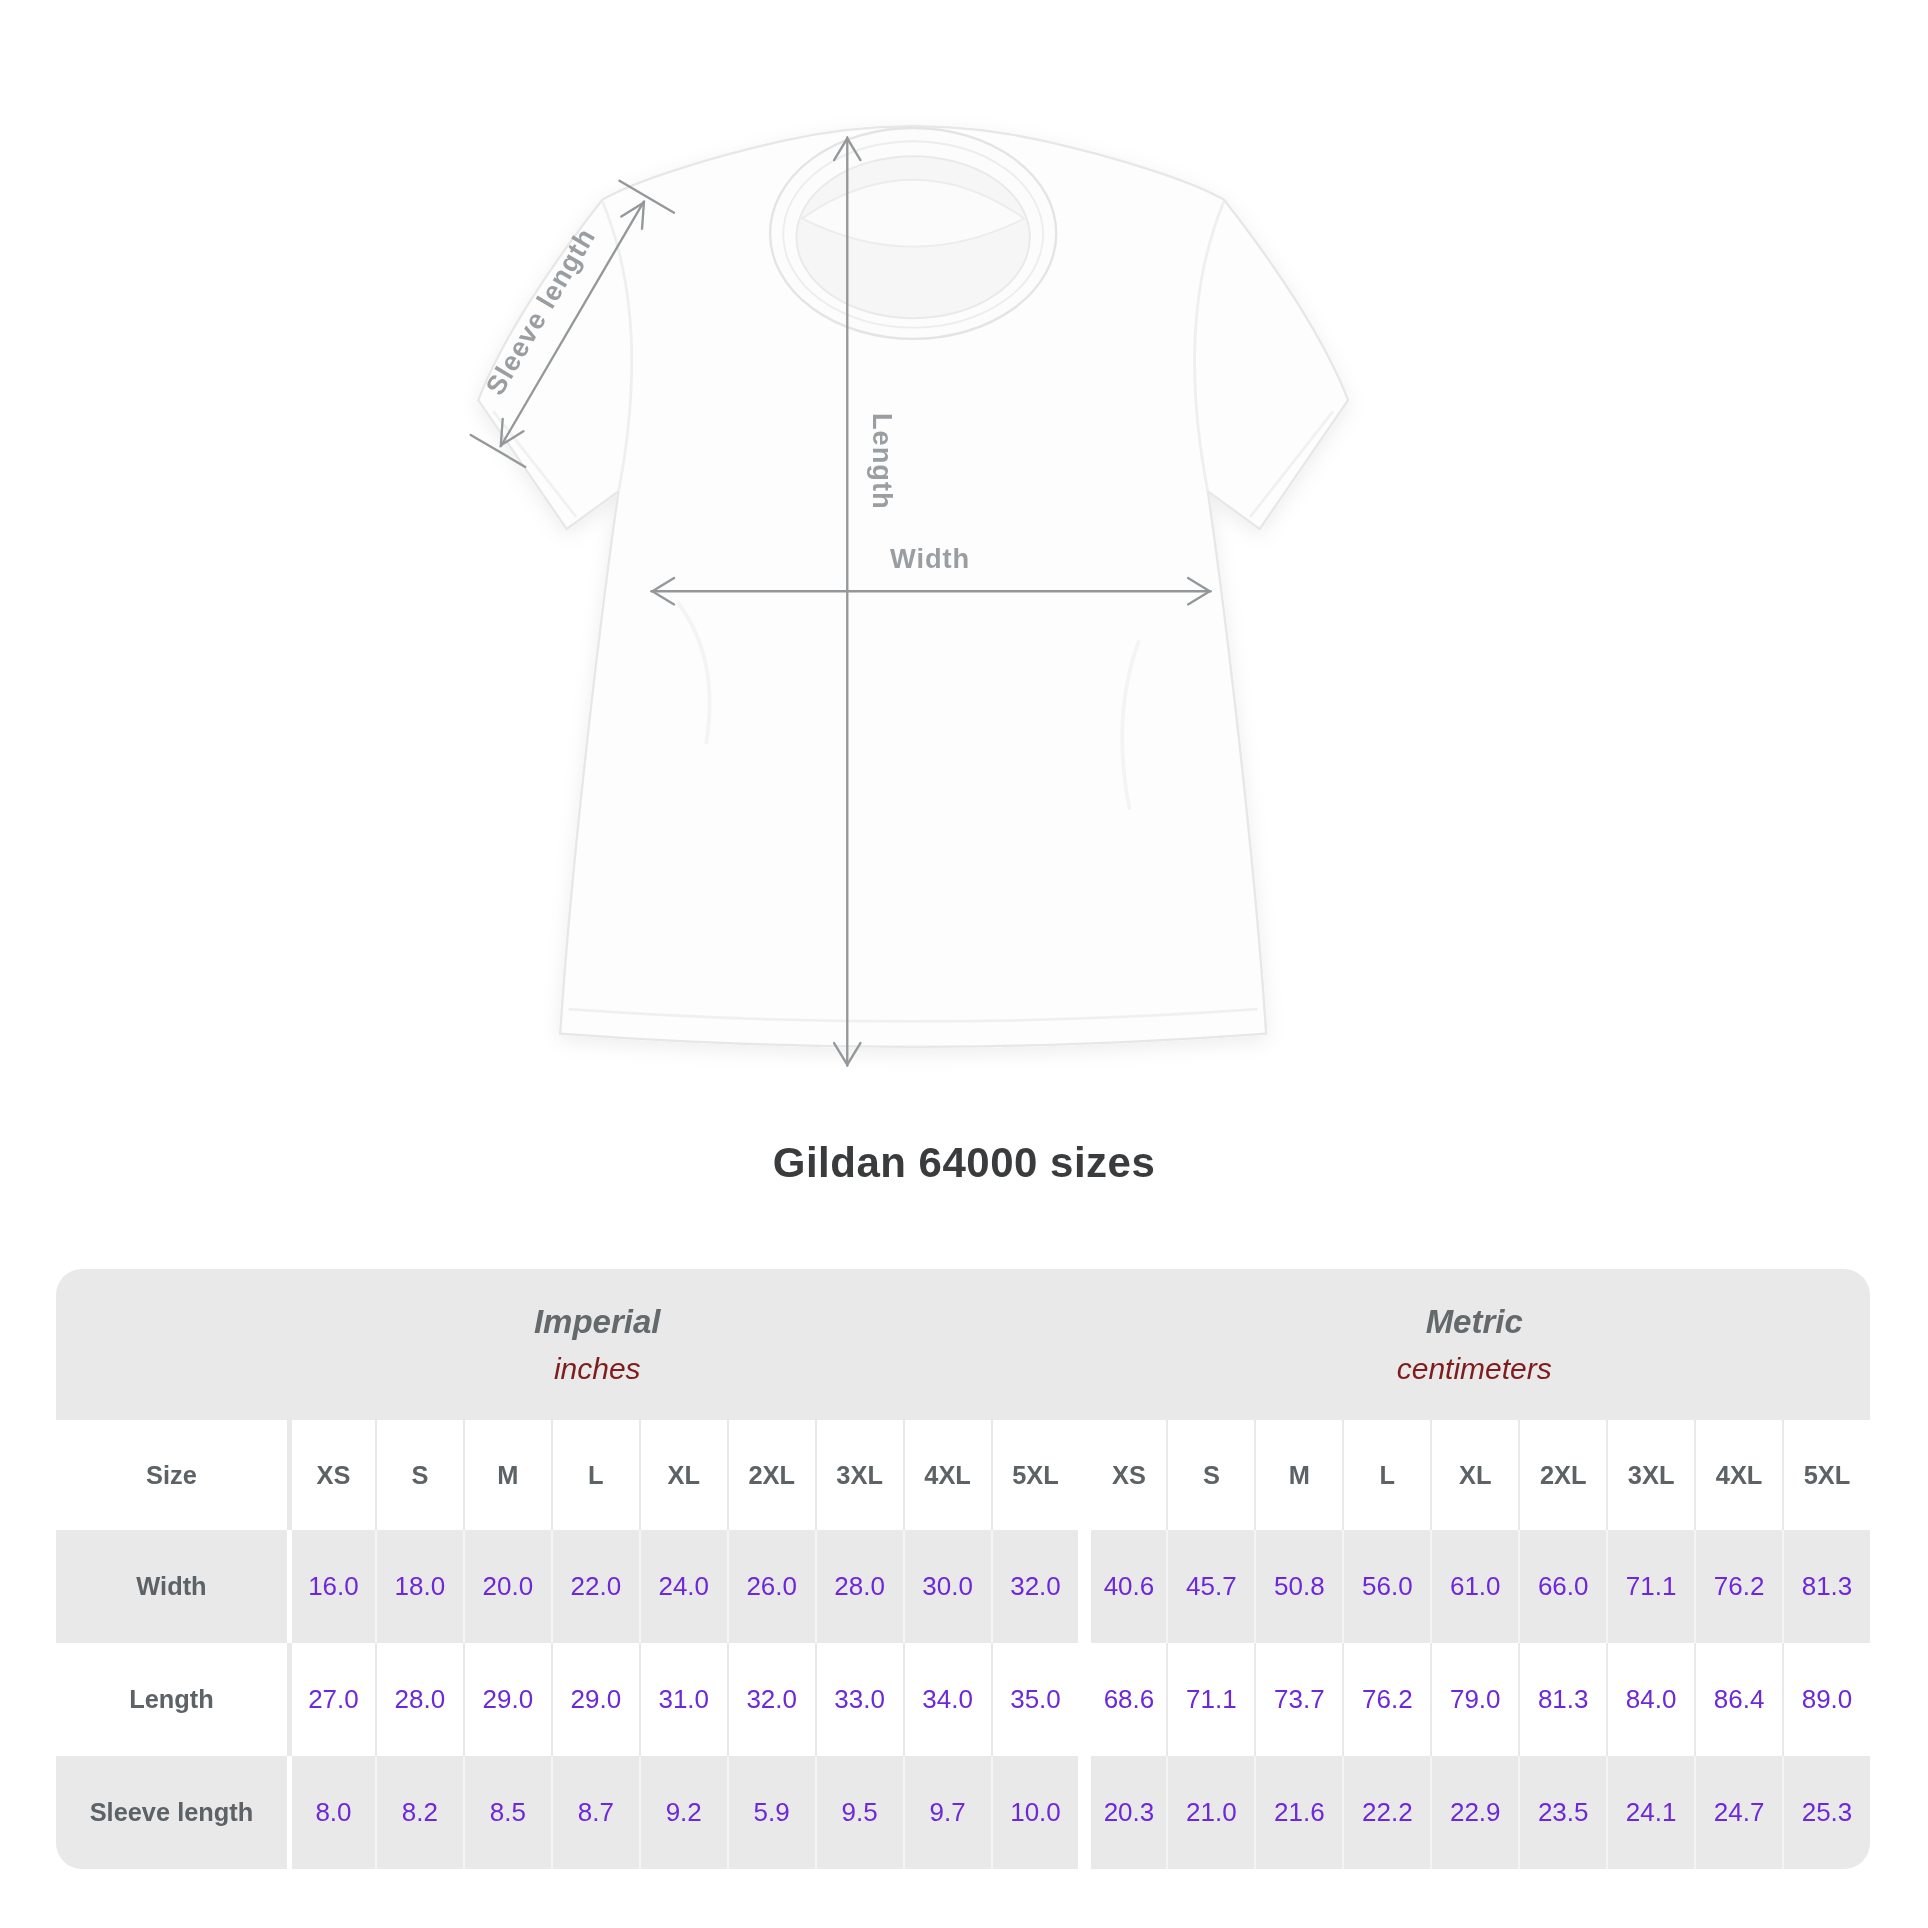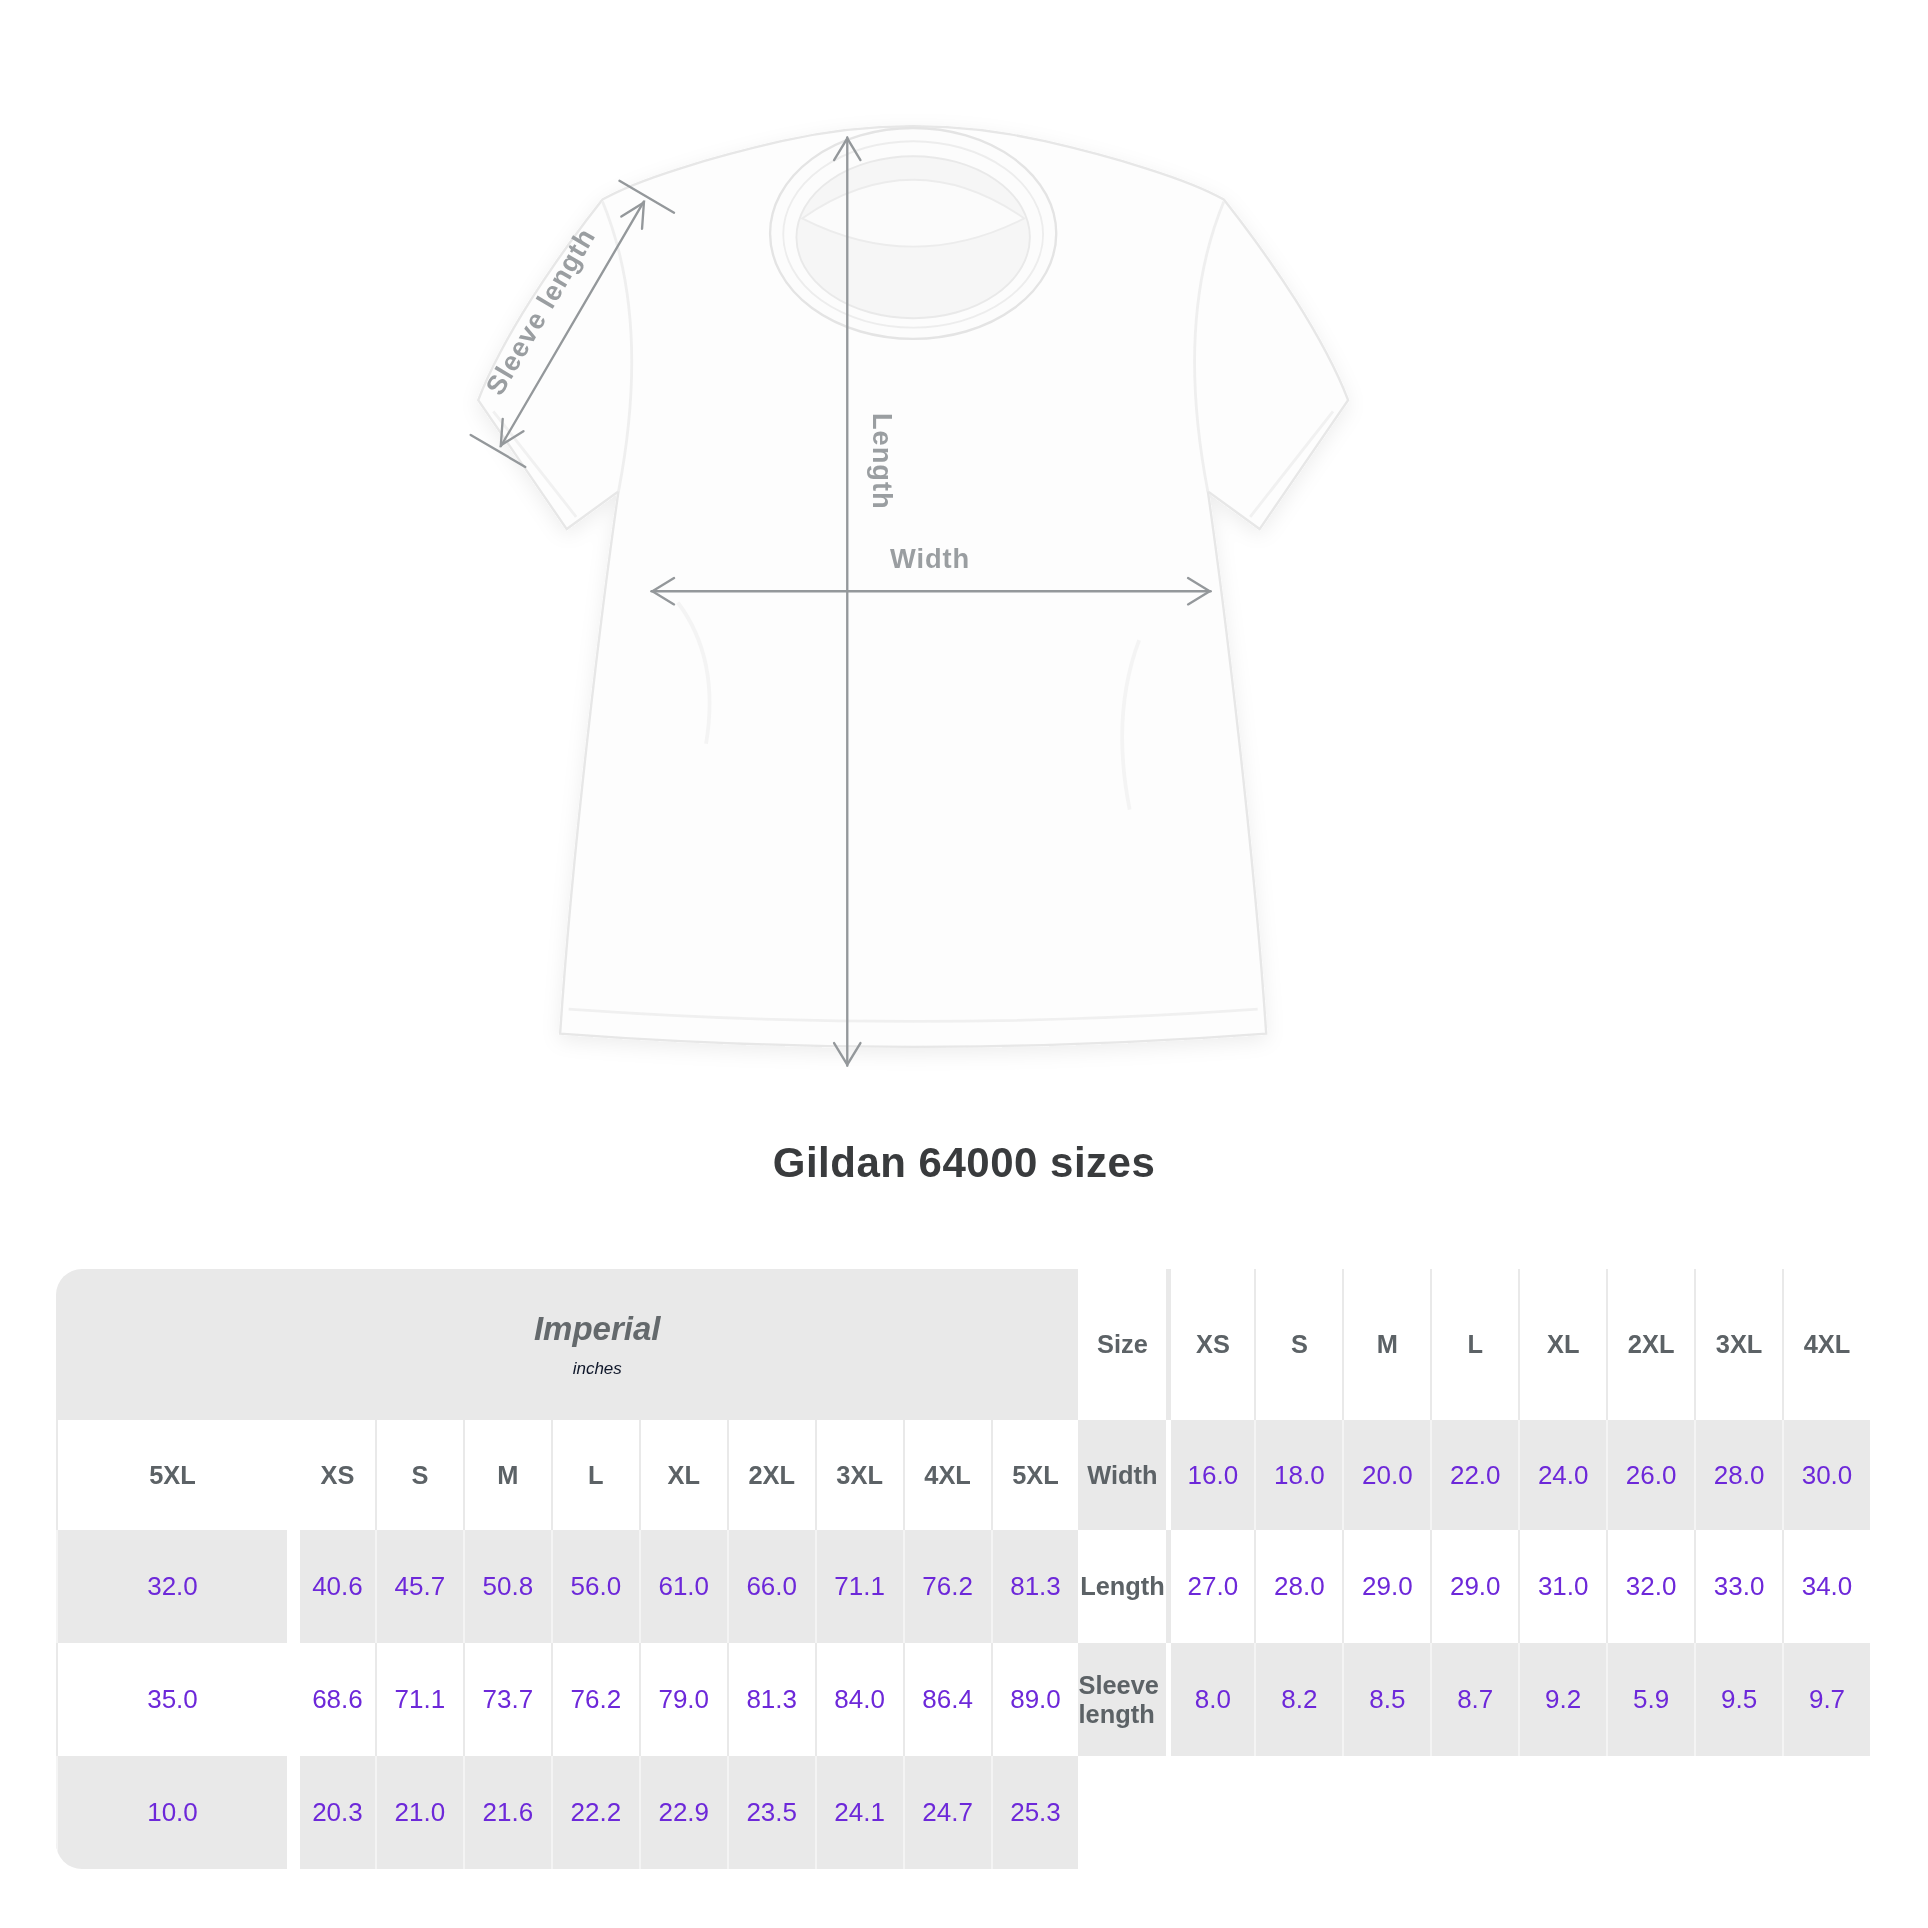--- a/index.html
+++ b/index.html
@@ -23,21 +23,21 @@
     display:grid;
     grid-template-columns:231px repeat(18, 1fr);
     grid-template-rows:151px 110px 113px 113px 113px;
     border-radius:26px; overflow:hidden; background:#ffffff;
   }
   .band { grid-row:1; background:#e9e9e9; display:flex; flex-direction:column;
           align-items:center; justify-content:center; gap:11.3px; }
   .band-imperial { grid-column:1 / 11; padding-left:60px; }
   .band-metric   { grid-column:11 / 20; }
   .sec-title { font-size:33px; font-weight:bold; font-style:italic; color:#64696c; }
-  .sec-unit  { font-size:17px; font-style:italic; color:#0f172a; }
+  .sec-unit  { font-size:30px; font-style:italic; color:#7f1d1d; }
 
   .cell { display:flex; align-items:center; justify-content:center;
           background:#ffffff; box-sizing:border-box; }
   .row-white { border-left:2.8px solid #e9e9e9; }
   .row-gray  { background:#e9e9e9; border-left:2.8px solid #f4f4f4; }
   .label-cell { border-left:none !important; }
   .sec-a.row-white { border-left:5.6px solid #e9e9e9; }
   .sec-a.row-gray  { border-left:5.6px solid #ffffff; }
   .sec-b { border-left:13px solid #ffffff !important; }
 
@@ -118,20 +118,24 @@
       <text class="ann-label" stroke="none" x="576" y="332" text-anchor="middle" dominant-baseline="middle" transform="rotate(-59.5 576 332)">Sleeve length</text>
     </g>
   </svg>
 
   <div class="caption-title">Gildan 64000 sizes</div>
 
   <div class="size-table">
     <div class="band band-imperial">
       <div class="sec-title">Imperial</div>
       <div class="sec-unit">inches</div>
+    </div>
+    <div class="band band-metric">
+      <div class="sec-title">Metric</div>
+      <div class="sec-unit">centimeters</div>
     </div>
 
   <div class="cell row-white label-cell size-head">Size</div>
       <div class="cell row-white size-head sec-a">XS</div>
       <div class="cell row-white size-head">S</div>
       <div class="cell row-white size-head">M</div>
       <div class="cell row-white size-head">L</div>
       <div class="cell row-white size-head">XL</div>
       <div class="cell row-white size-head">2XL</div>
       <div class="cell row-white size-head">3XL</div>

